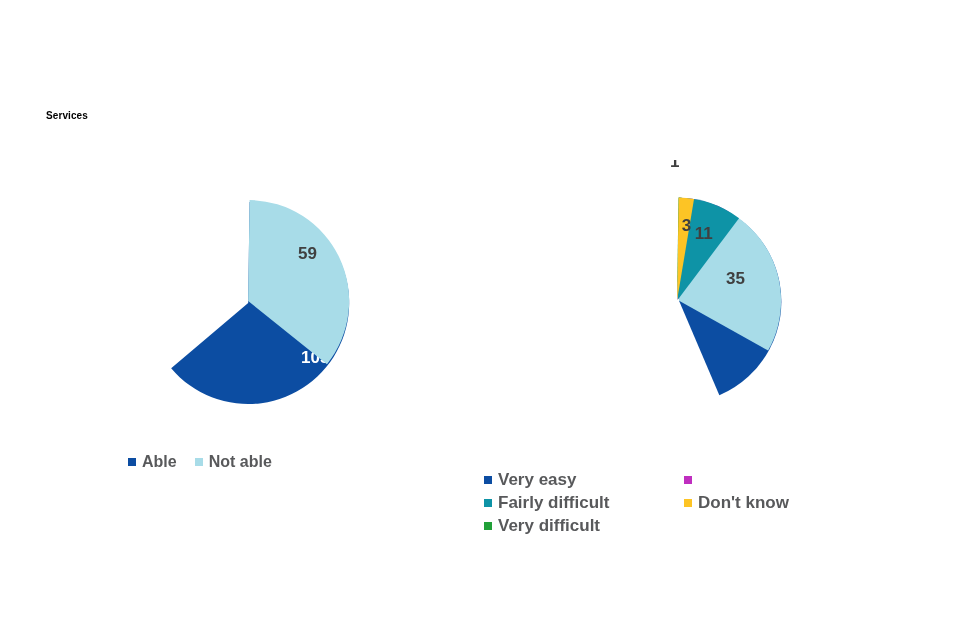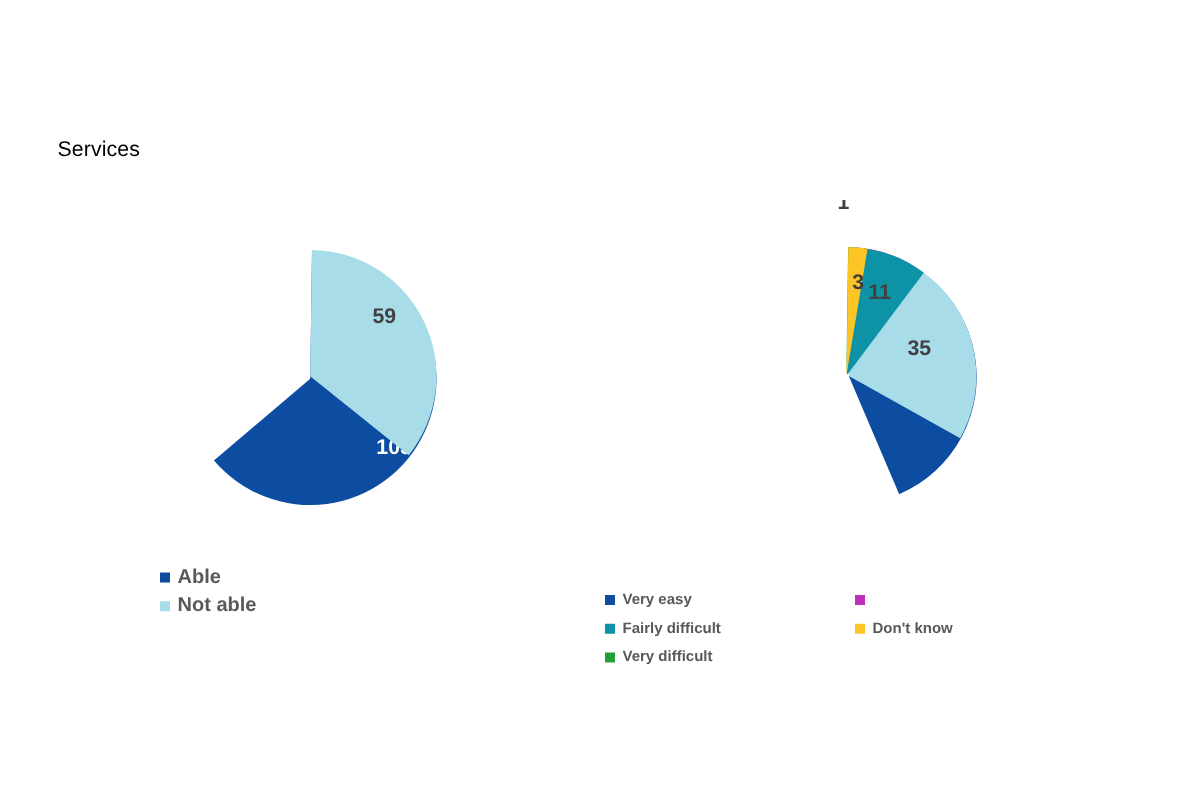--- a/index.html
+++ b/index.html
@@ -15,22 +15,22 @@
     position: relative;
   }
   .page {
     position: absolute;
     inset: 0;
   }
   .page-title {
     position: absolute;
     left: 46px;
     top: 110px;
-    font-size: 17px;
-    font-weight: normal;
+    font-size: 10px;
+    font-weight: bold;
     color: #000000;
     letter-spacing: 0.1px;
   }
   .chart-panel {
     position: absolute;
   }
   #panel-left  { left: 40px;  top: 160px; width: 420px; height: 340px; }
   #panel-right { left: 470px; top: 160px; width: 460px; height: 390px; }
 
   .pie-wrap {
@@ -51,31 +51,30 @@
   .legend {
     position: absolute;
     display: flex;
     flex-wrap: wrap;
   }
   #legend-left {
     left: 128px;
     top: 450px;
     width: 280px;
     gap: 0 18px;
-    flex-direction: column;
   }
   #legend-right {
     left: 484px;
     top: 468px;
     width: 400px;
   }
   .legend-item {
     display: flex;
     align-items: center;
-    font-size: 12px;
+    font-size: 17px;
     font-weight: bold;
     color: #58595b;
     line-height: 23px;
     white-space: nowrap;
   }
   #legend-left .legend-item { font-size: 16px; }
   #legend-right .legend-item {
     width: 50%;
     box-sizing: border-box;
     height: 23px;

